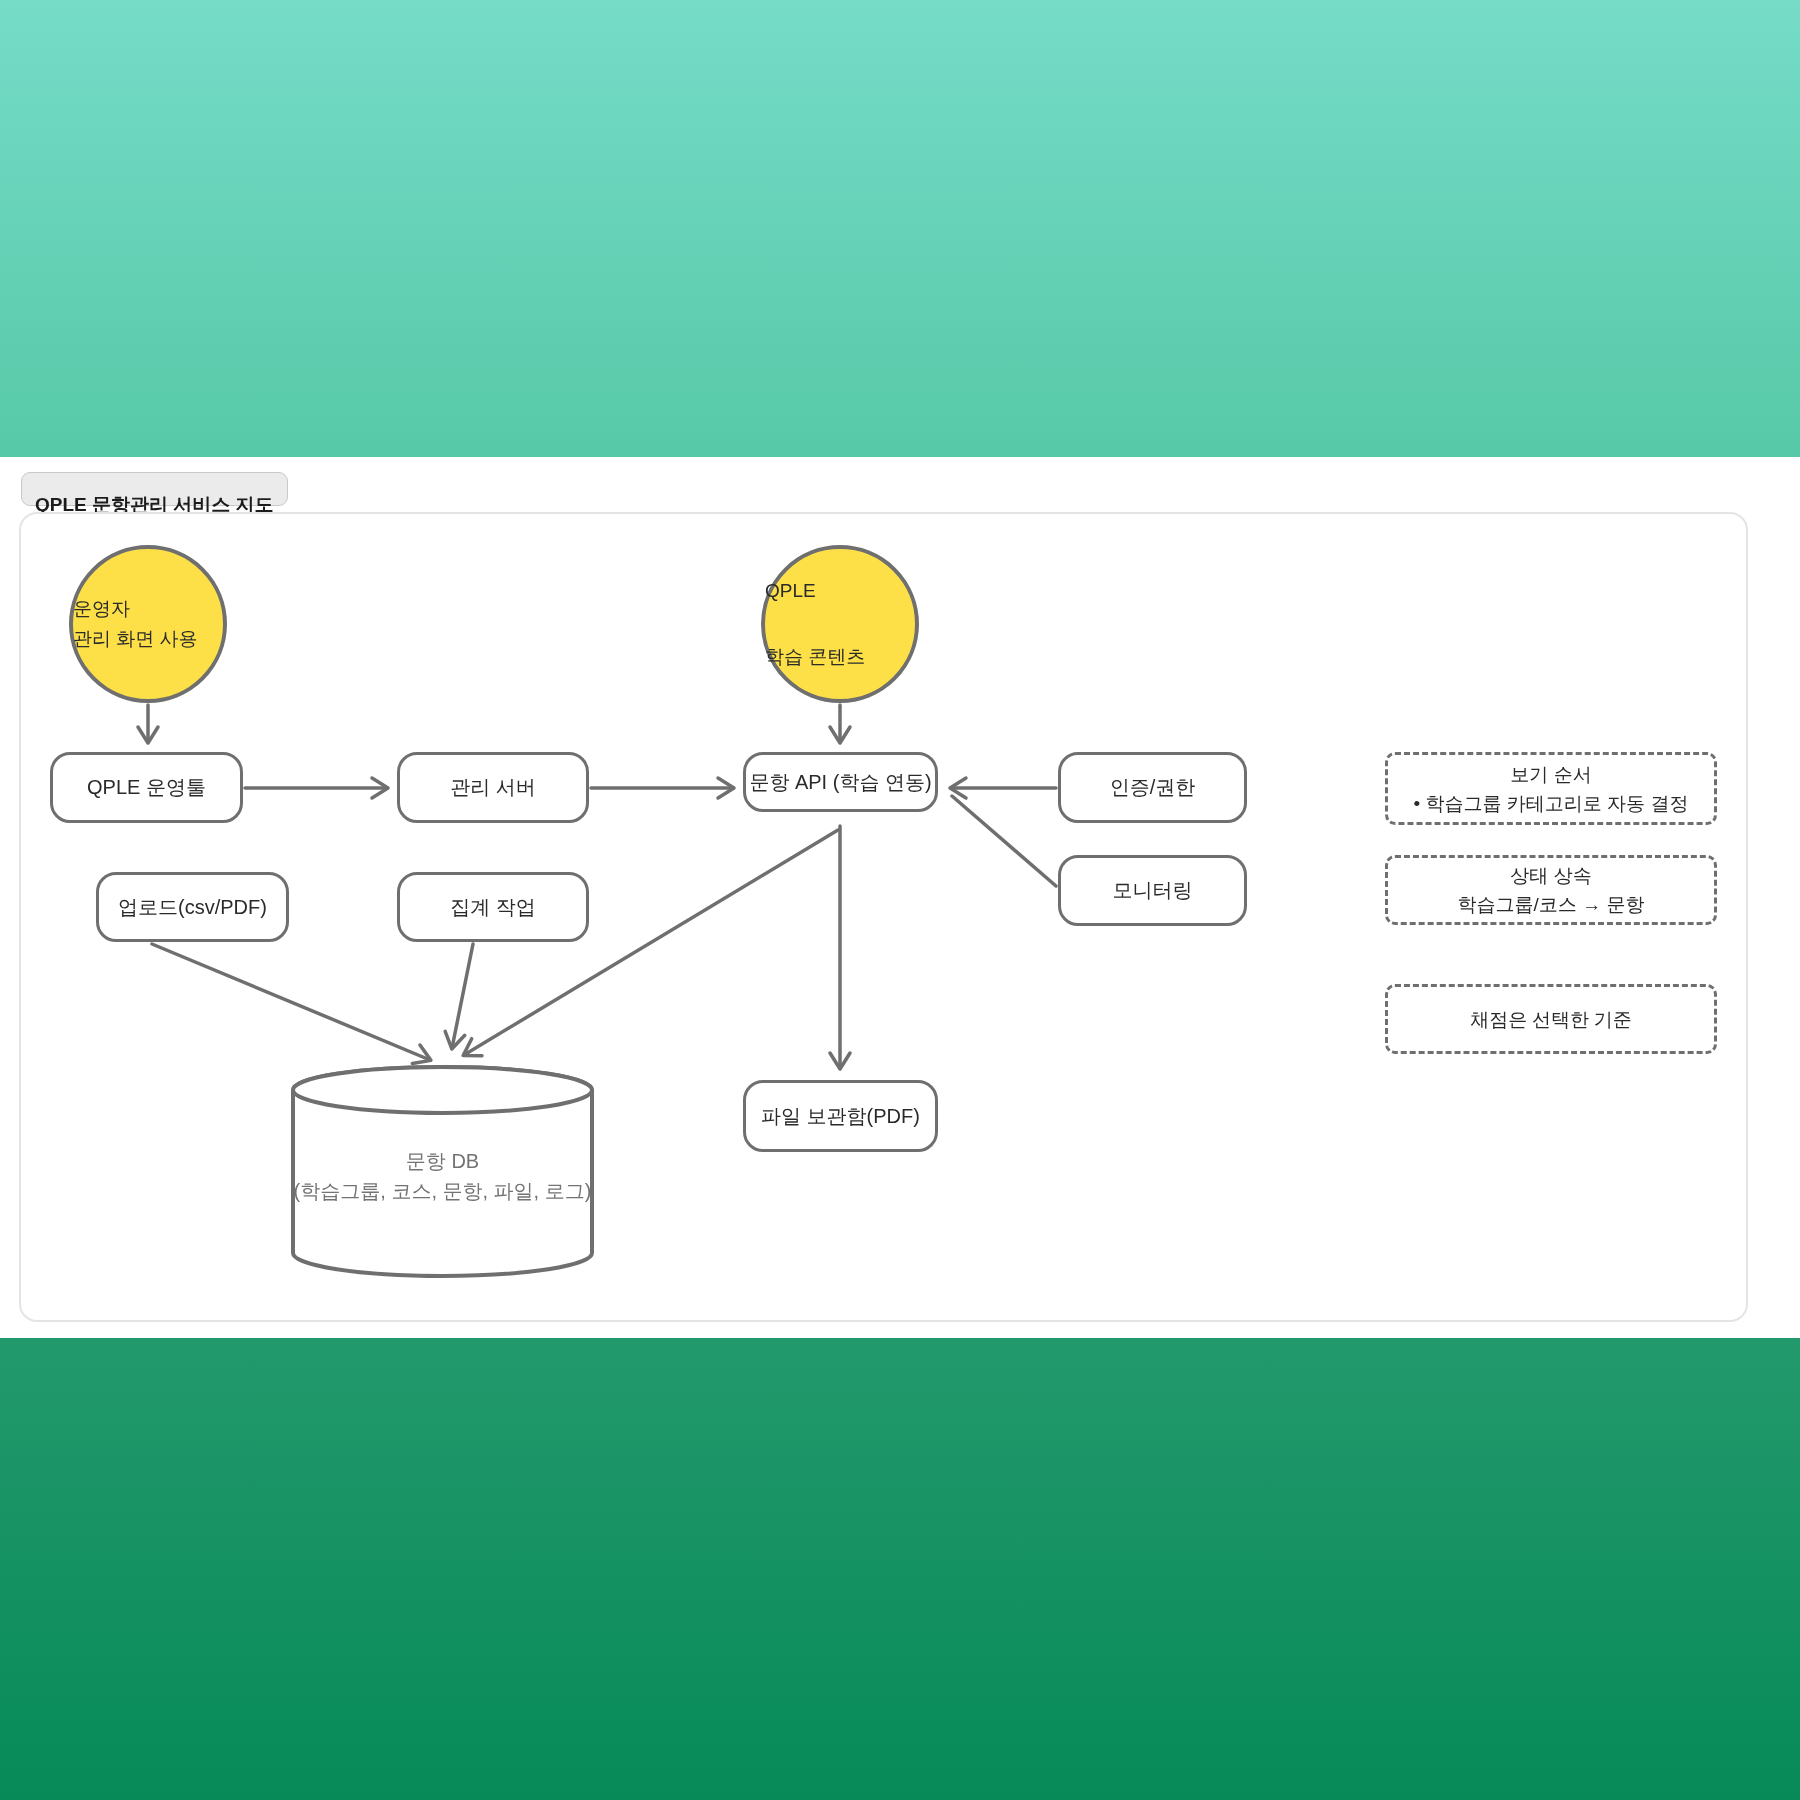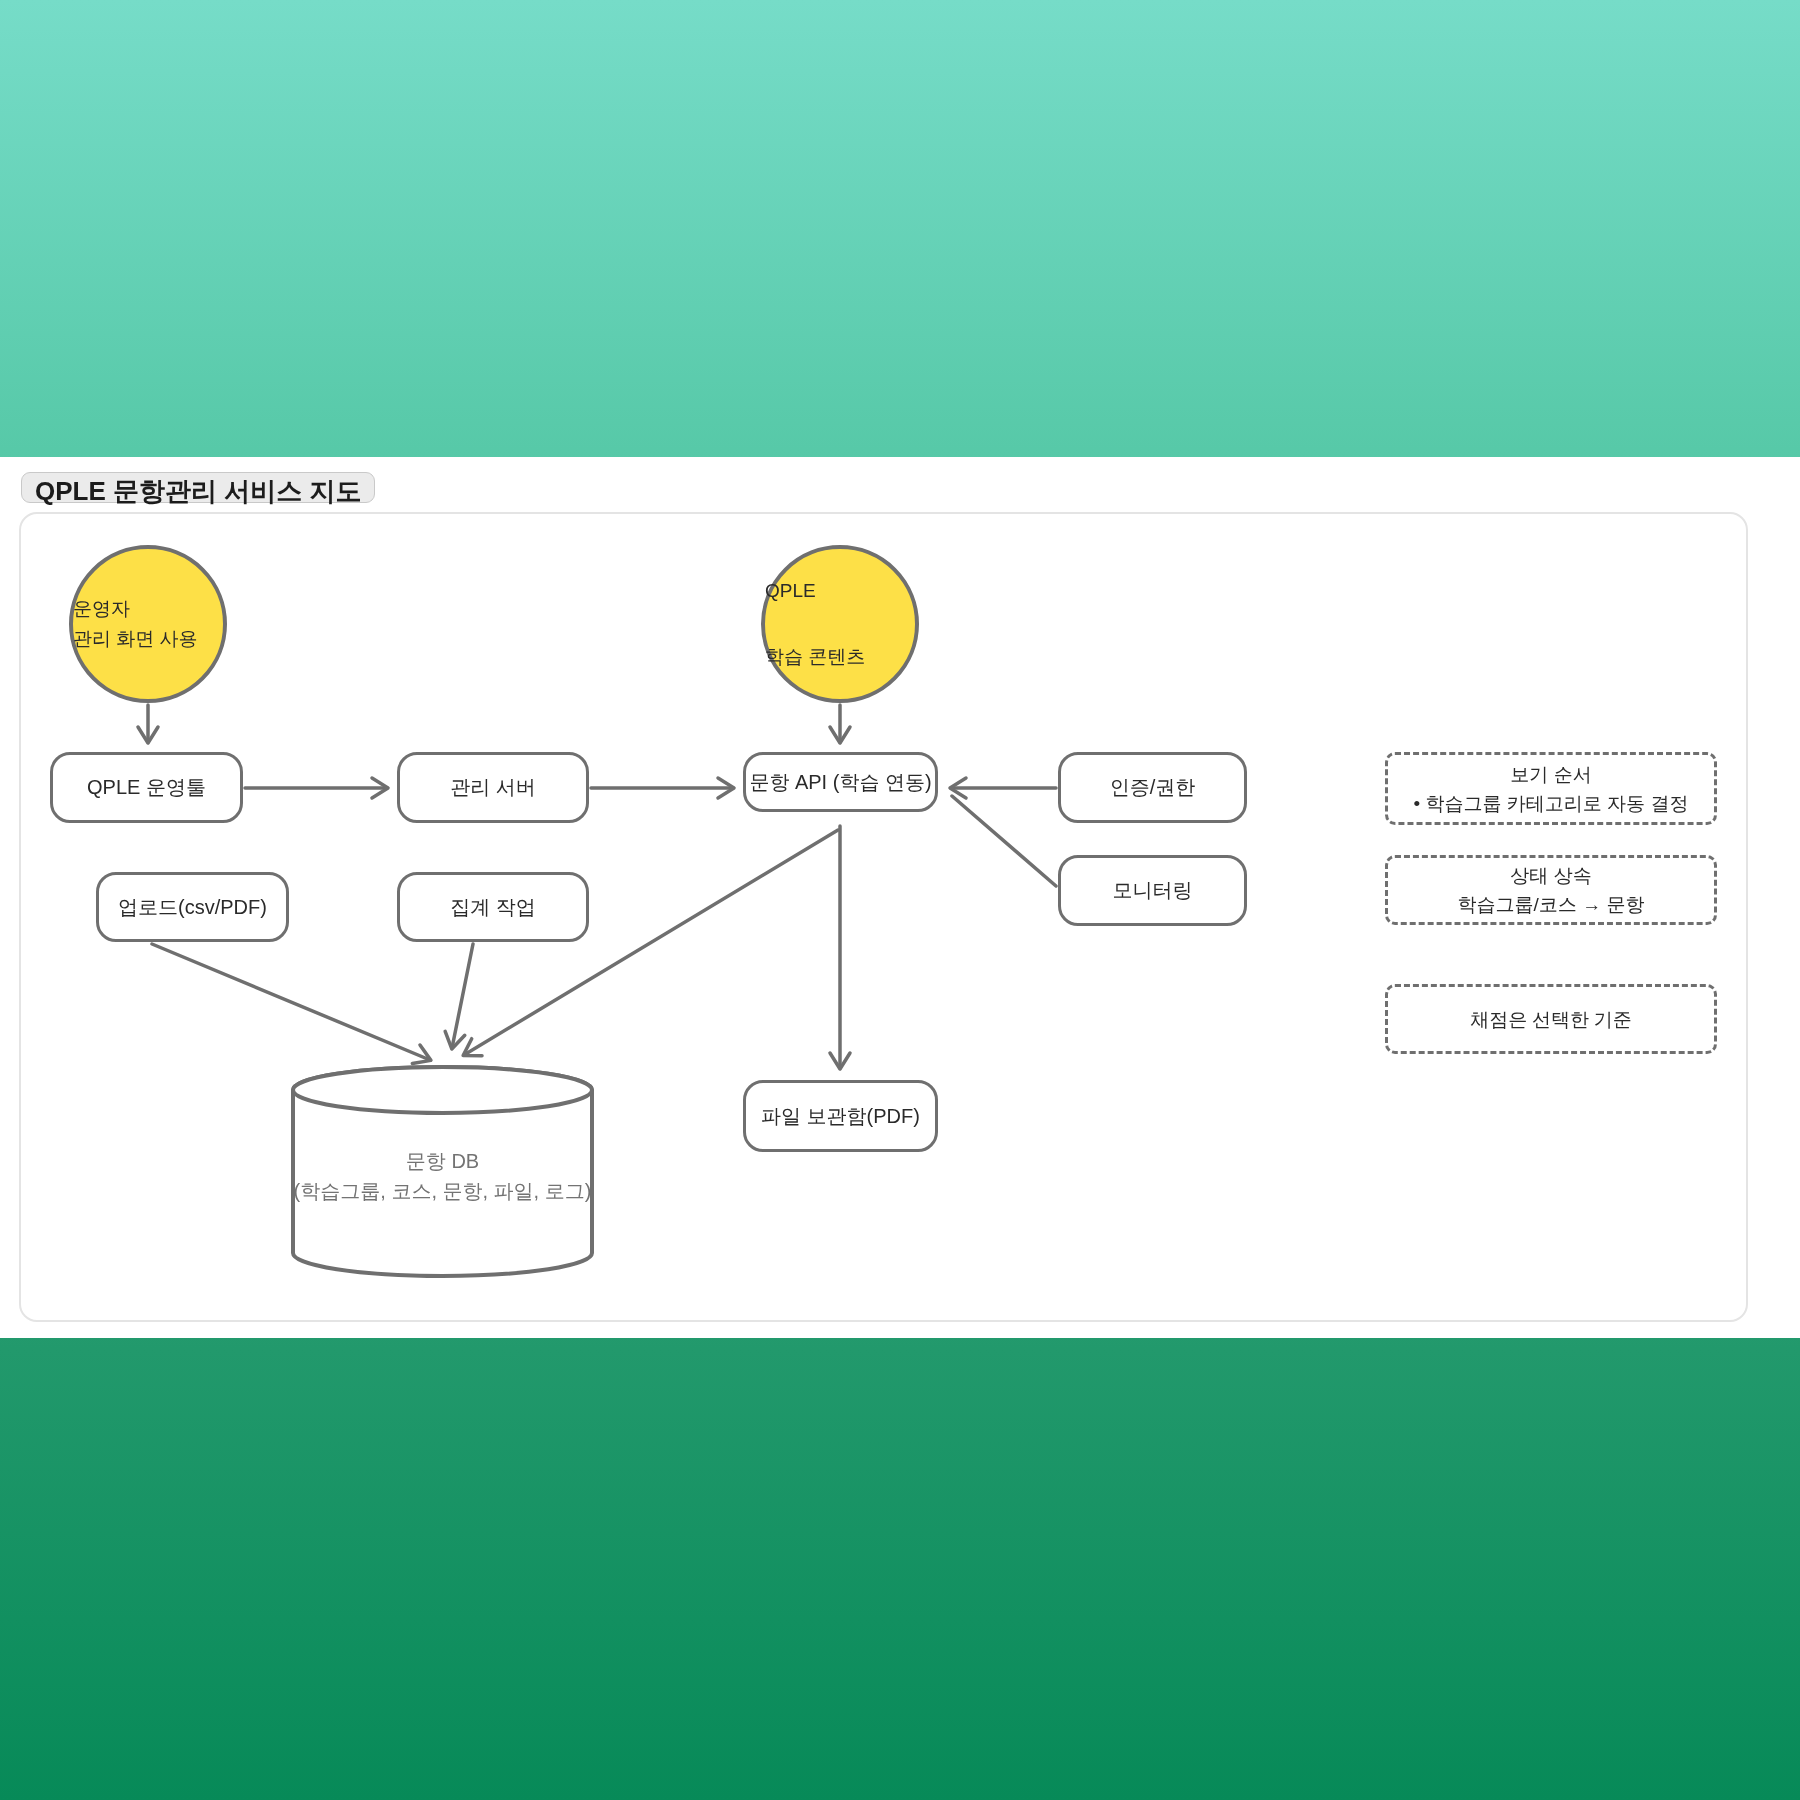--- a/index.html
+++ b/index.html
@@ -4,22 +4,22 @@
 <style>
   html,body{margin:0;padding:0;}
   body{
     width:1800px;height:1800px;position:relative;overflow:hidden;
     font-family:"Liberation Sans",sans-serif;
     background:linear-gradient(180deg,#76dcc8 0%,#57c9a8 25%,#22996c 75%,#078a58 100%);
   }
   .band{position:absolute;left:0;top:457px;width:1800px;height:881px;background:#ffffff;}
   .title-badge{
     position:absolute;left:21px;top:472px;height:31px;line-height:31px;
-    padding:3px 13px;background:#ebebeb;border:1.5px solid #c9c9c9;border-radius:9px;
-    font-size:26px;font-weight:700;color:#1c1c1c;white-space:nowrap;box-sizing:border-box;
+    padding:16px 13px;background:#ebebeb;border:1.5px solid #c9c9c9;border-radius:9px;
+    font-size:19px;font-weight:700;color:#1c1c1c;white-space:nowrap;box-sizing:border-box;
   }
   .card{
     position:absolute;left:19px;top:512px;width:1729px;height:810px;box-sizing:border-box;
     background:#ffffff;border:2px solid #e4e4e4;border-radius:18px;
   }
   .lines-svg{position:absolute;left:0;top:0;width:1800px;height:1800px;pointer-events:none;}
   .node{
     position:absolute;box-sizing:border-box;background:#ffffff;
     border:3.5px solid #6f6f6f;border-radius:20px;
     display:flex;align-items:center;justify-content:center;

